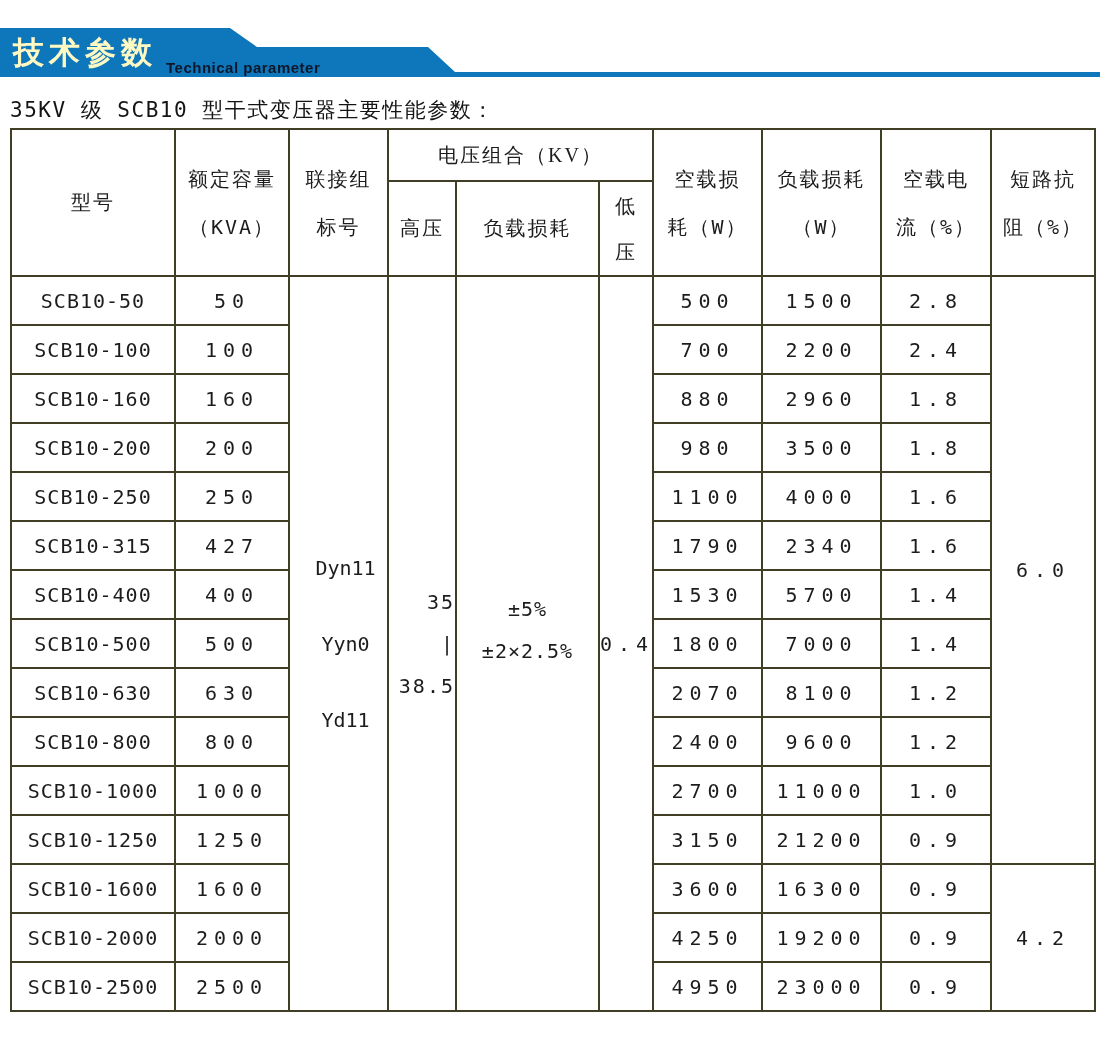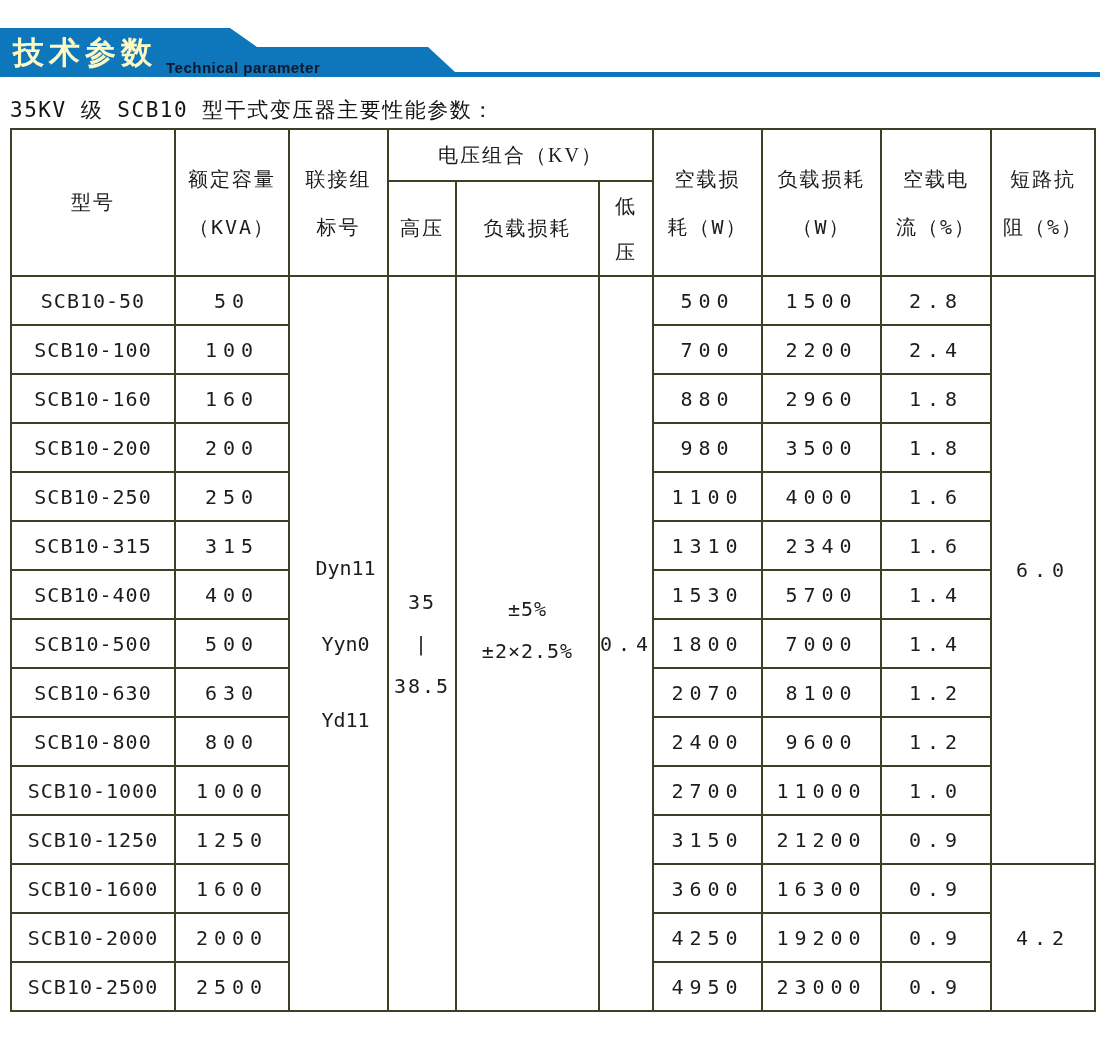--- a/index.html
+++ b/index.html
@@ -53,21 +53,21 @@
   tr.drow   { height:49px; }
   .hline2 div { line-height:48px; letter-spacing:2px; }
   .lv-head div { line-height:46px; letter-spacing:2px; }
   .cjk { letter-spacing:2px;font-family:Liberation Serif, serif; }
   td.num { letter-spacing:6px; }
   td.model { letter-spacing:1px;text-align:center; }
   .rowb-pad { padding-top:14px; }
 
   .vstack { display:flex; flex-direction:column; align-items:center; justify-content:center; height:100%; }
   .stack-conn { gap:52px;padding-left:14px; }
-  .stack-hv   { gap:18px; letter-spacing:2px; }
+  .stack-hv   { gap:18px; letter-spacing:2px;align-items:flex-end; }
   .stack-tap  { gap:18px; transform:translateY(-14px); letter-spacing:1px; }
 </style>
 </head>
 <body>
 
 <div class="banner">
   <span class="banner-cn">技术参数</span>
   <span class="banner-en">Technical parameter</span>
 </div>
 
@@ -183,22 +183,22 @@
   <tr class="drow">
     <td class="model">SCB10-250</td>
     <td class="num">250</td>
     <td class="num">1100</td>
     <td class="num">4000</td>
     <td class="num">1.6</td>
   </tr>
 
   <tr class="drow">
     <td class="model">SCB10-315</td>
-    <td class="num">315</td>
-    <td class="num">1310</td>
+    <td class="num">427</td>
+    <td class="num">1790</td>
     <td class="num">2340</td>
     <td class="num">1.6</td>
   </tr>
 
   <tr class="drow">
     <td class="model">SCB10-400</td>
     <td class="num">400</td>
     <td class="num">1530</td>
     <td class="num">5700</td>
     <td class="num">1.4</td>

